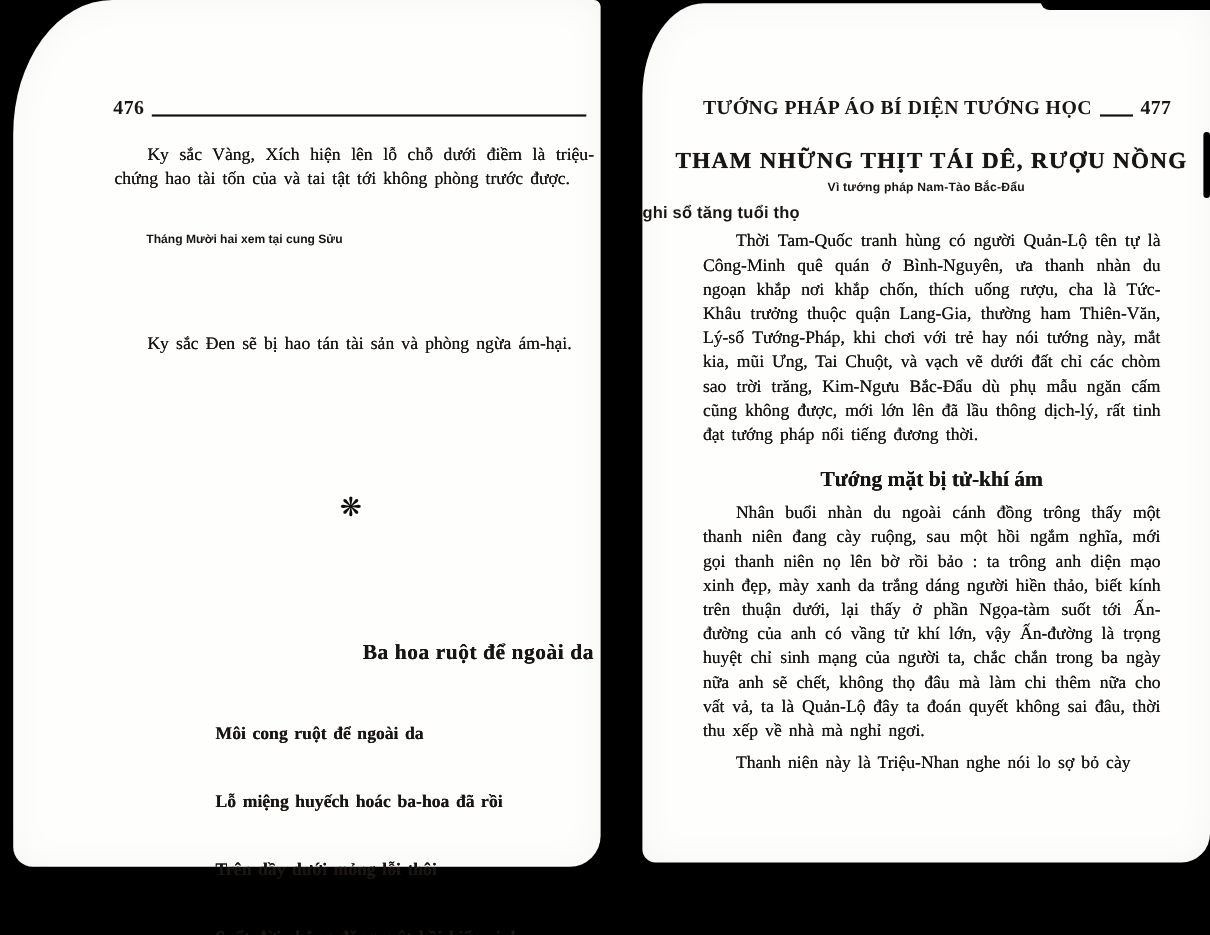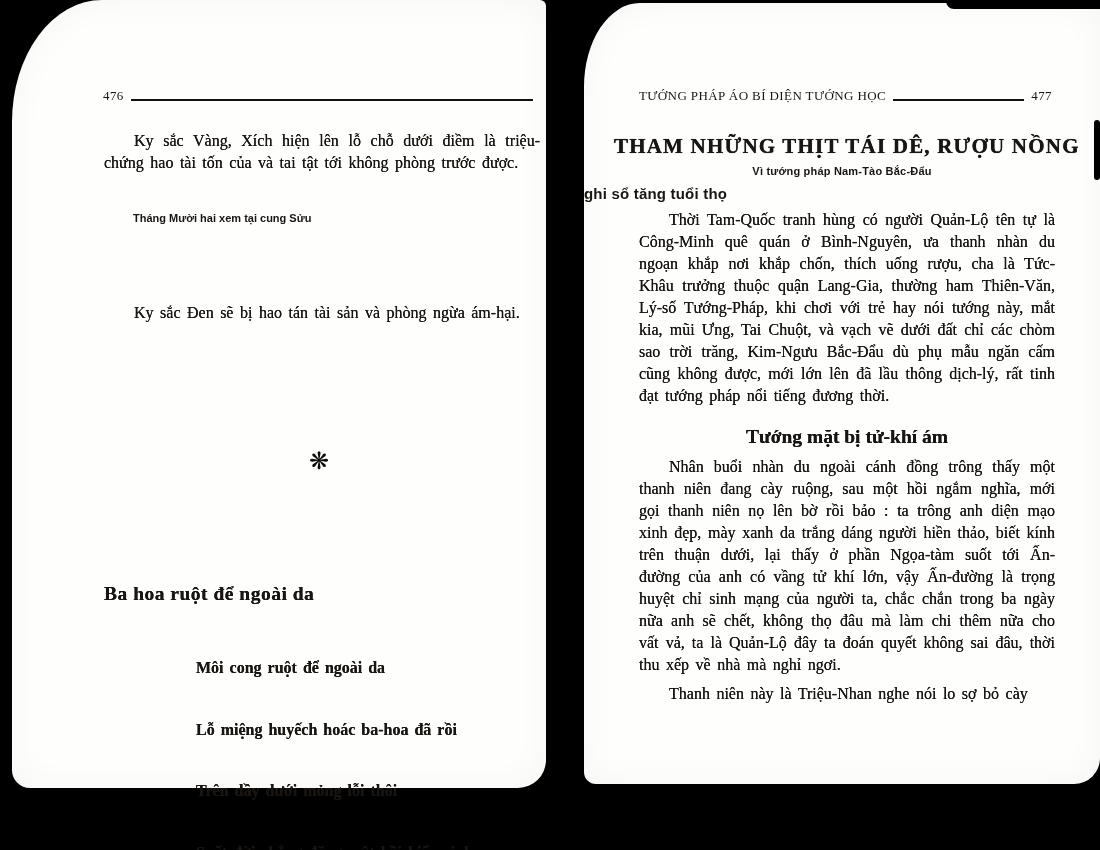--- a/index.html
+++ b/index.html
@@ -20,21 +20,21 @@
     left:584px; top:3px; width:516px; height:781px;
     border-radius: 56px 0 26px 12px / 84px 0 26px 12px;
   }
   .artifact { position:absolute; background:#000; }
   .artifact-topleft { left:36px; top:0; width:30px; height:4px; border-radius:0 0 3px 3px; }
   .artifact-topright { left:946px; top:0; width:154px; height:9px; border-bottom-left-radius:8px; }
   .artifact-edge { left:1094px; top:120px; width:6px; height:60px; border-radius:3px; }
 
   .runhead {
     position:absolute; display:flex; align-items:flex-end;
-    font-weight:normal; font-size:13px; letter-spacing:.4px; white-space:nowrap;text-align:center;
+    font-weight:bold; font-size:18px; letter-spacing:.4px; white-space:nowrap;text-align:center;
   }
   .runhead .rule { flex:1; border-bottom:2px solid #131313; margin:0 7px 3px 7px; min-width:30px; }
   .runhead-left  { left:91px; top:88px; width:437px; }
   .runhead-right { left:55px; top:85px; width:413px; }
 
   .para {
     position:absolute; text-align:justify; font-size:16px; line-height:22px;
     word-spacing:2.5px; text-indent:30px; text-shadow:0 0 .4px #1a1712;
   }
   .lp-col { left:92px; width:436px; }
@@ -45,21 +45,21 @@
     font-weight:bold; white-space:nowrap;
   }
   .lp-h1 { left:121px; top:212px; font-size:11px; }
 
   .ornament {
     position:absolute; left:92px; top:447px; width:430px;
     text-align:center; font-size:24px; color:#0c0c0c;
   }
 
   .poem-title {
-    position:absolute; left:92px; top:583px; width:436px; text-align:left;
+    position:absolute; left:92px; top:583px; width:436px; text-align:right;
     font-weight:bold; font-size:19.5px; letter-spacing:.5px;
     text-shadow:0 0 .6px #000;
   }
   .poem { position:absolute; left:184px; top:617px; }
   .poem .line {
     font-weight:bold; font-size:16px; line-height:21.5px;
     word-spacing:2px; text-shadow:0 0 .4px #221d15;margin-top:40px;
   }
 
   .chapter-title {

